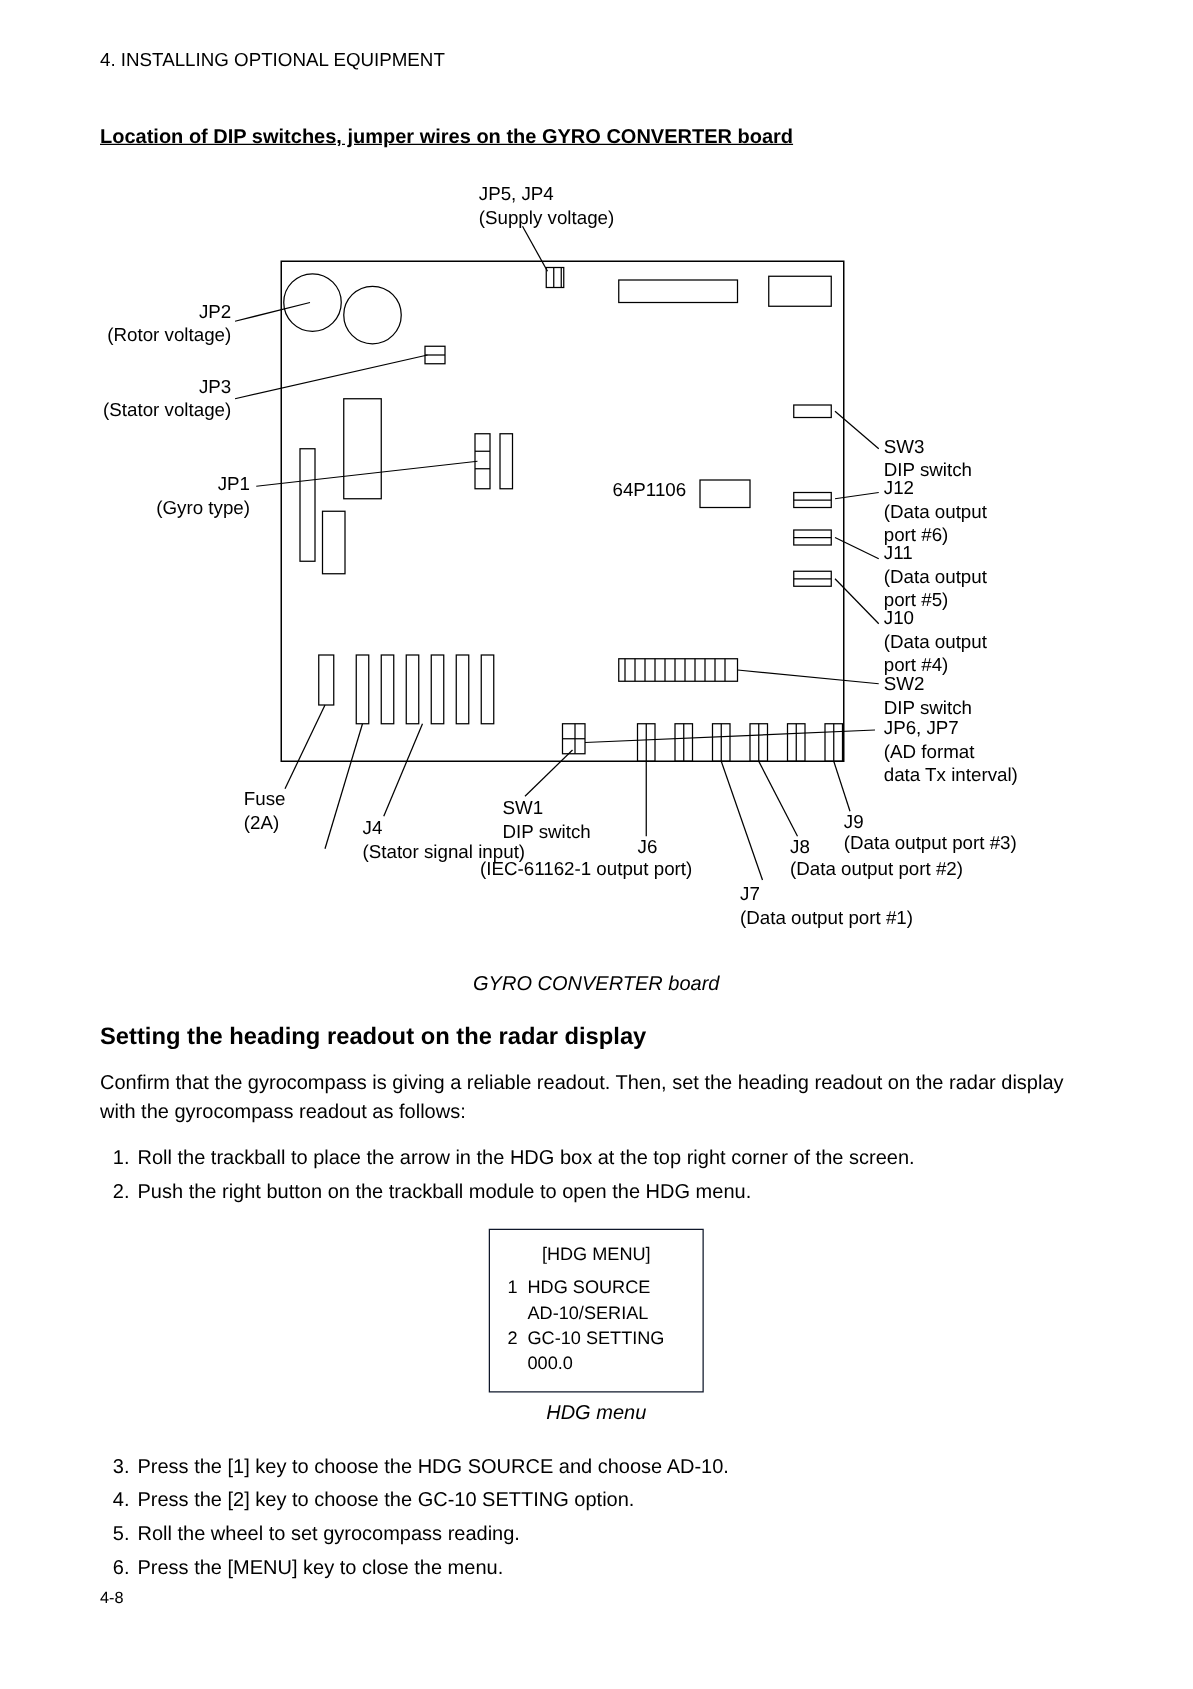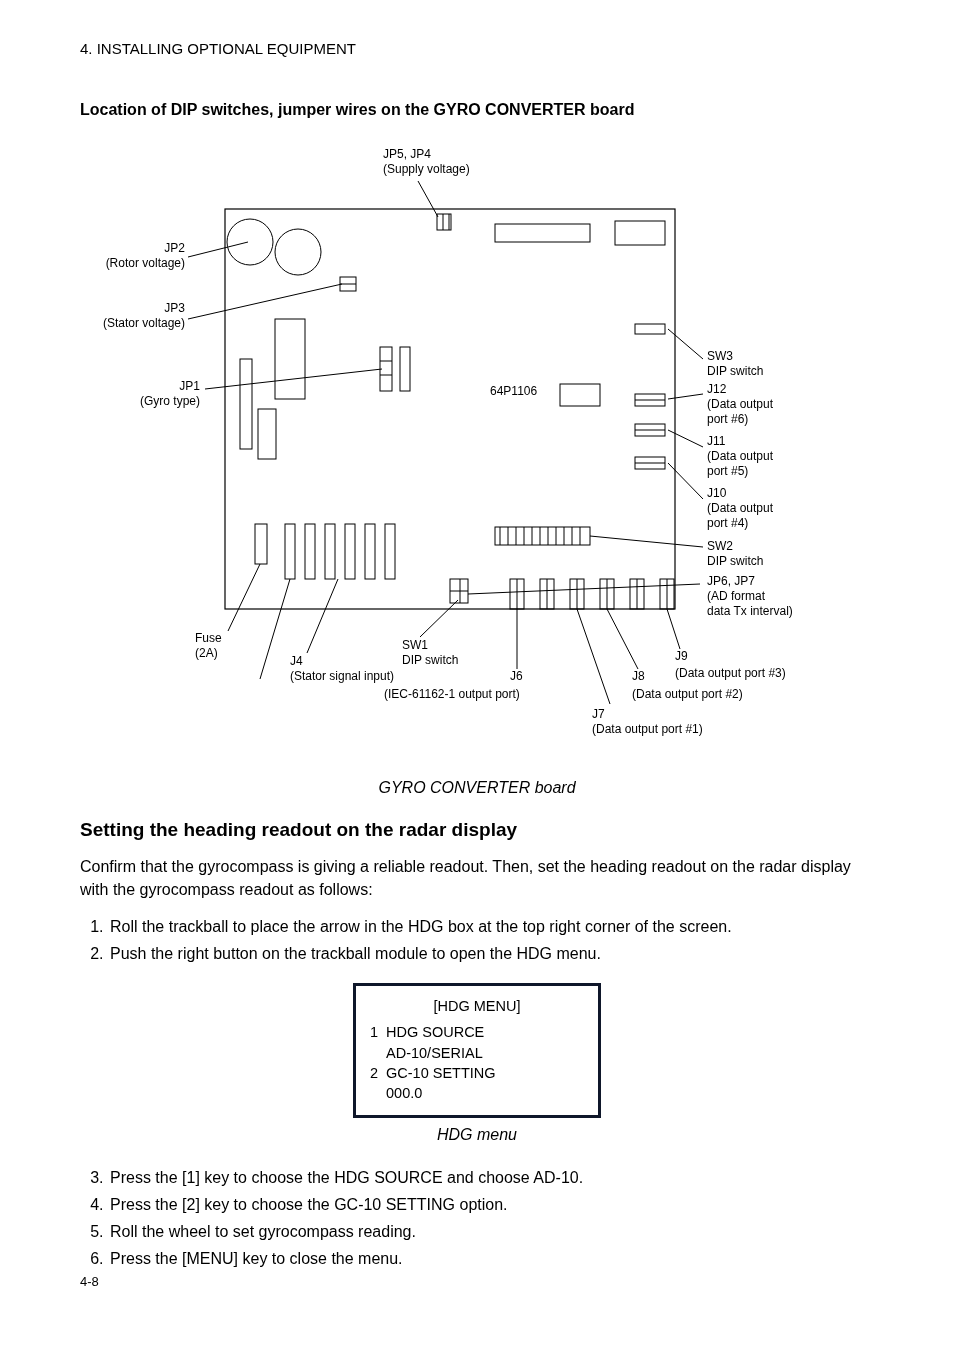--- a/index.html
+++ b/index.html
@@ -11,32 +11,33 @@
     padding: 40px 80px 40px 80px;
     color: #000;
   }
   .header-line {
     font-size: 15px;
     margin-bottom: 44px;
   }
   .section-title-underline {
     font-weight: bold;
     font-size: 16px;
+    text-decoration: underline;
     margin-bottom: 10px;
   }
   .diagram-wrap {
     position: relative;
     width: 794px;
     height: 640px;
     margin: 0 auto 10px auto;
   }
   .diagram-wrap svg { position: absolute; top: 0; left: 0; }
   .dlabel {
     position: absolute;
-    font-size: 12px;
+    font-size: 15px;
     line-height: 1.25;
     white-space: nowrap;
   }
   .caption {
     text-align: center;
     font-style: italic;
     font-size: 16px;
     margin-bottom: 22px;
   }
   h2.subheading {
@@ -50,22 +51,22 @@
     margin-bottom: 14px;
   }
   ol.steps {
     font-size: 16px;
     line-height: 1.55;
     margin-left: 6px;
     padding-left: 22px;
   }
   ol.steps li { padding-left: 2px; margin-bottom: 2px; }
   .menu-box {
-    width: 248px;
-    border: 3px solid #0f172a;
+    width: 172px;
+    border: 1px solid #0f172a;
     margin: 16px auto 8px auto;
     padding: 10px 14px 12px 14px;
     font-size: 14.5px;
     line-height: 1.4;
   }
   .menu-box .mtitle { text-align: center; margin-bottom: 6px; }
   .menu-row { display: flex; }
   .menu-row .n { width: 16px; }
   .menu-indent { padding-left: 16px; }
   .page-num {

